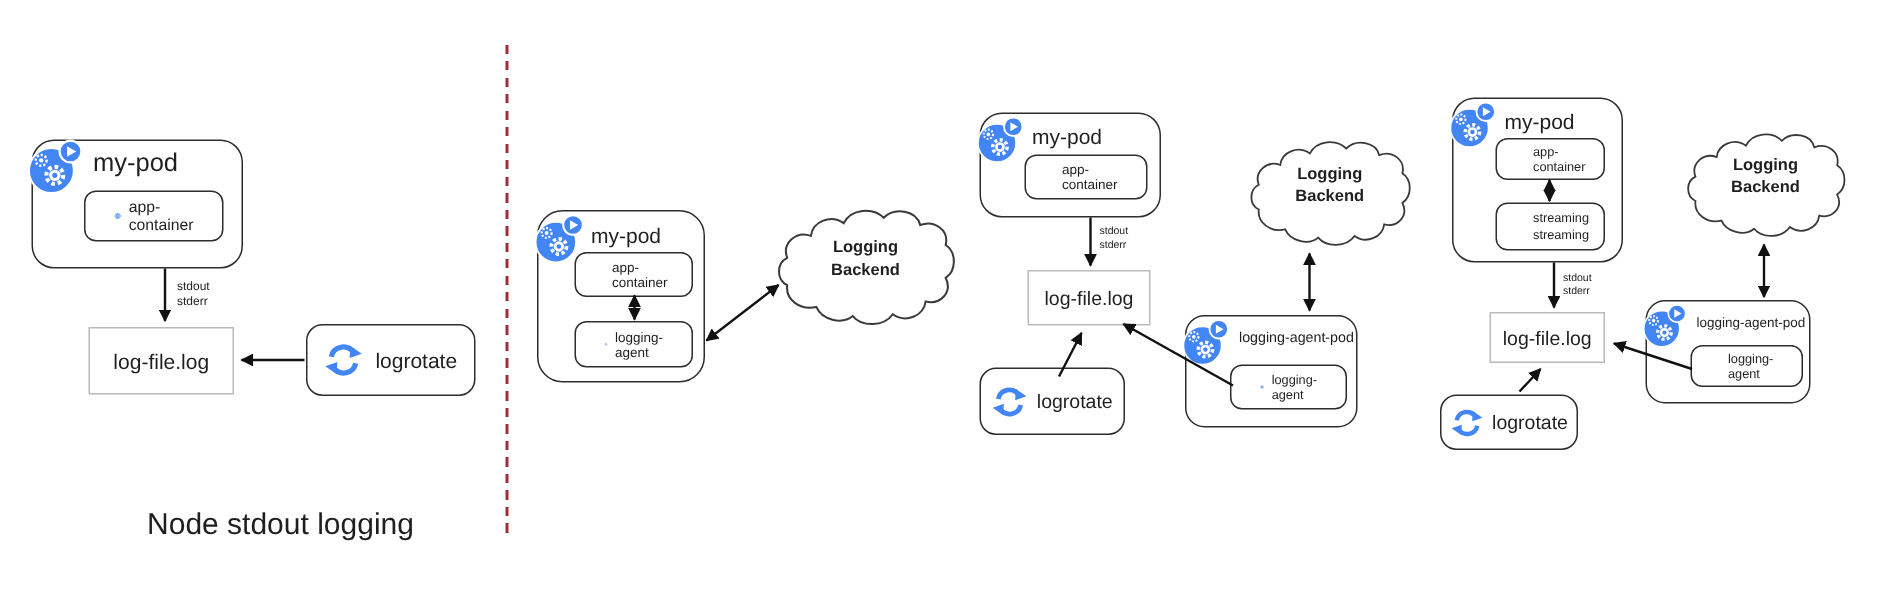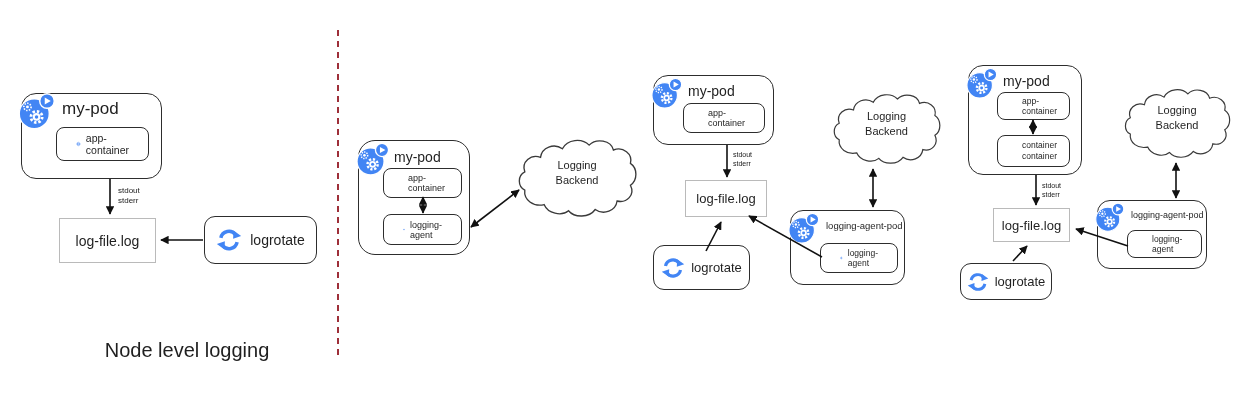--- a/index.html
+++ b/index.html
@@ -14,21 +14,21 @@
             display:flex;align-items:center;justify-content:center;box-sizing:border-box;}
   .rot-box{position:absolute;background:#fff;border:1.4px solid var(--line);border-radius:11px;z-index:3;
            display:flex;align-items:center;justify-content:center;gap:8px;box-sizing:border-box;}
   .pod-title{position:absolute;z-index:4;white-space:nowrap;}
   .icon{display:block;color:var(--accent);}
   .pod-ico{position:absolute;z-index:5;color:var(--accent);}
   .tinylbl{position:absolute;z-index:4;font-size:7.5px;line-height:1.3;color:#222;}
   .cloud{position:absolute;z-index:1;}
   .cloud svg{position:absolute;inset:0;width:100%;height:100%;color:#3a3a3a;}
   .cloud .cl-label{position:absolute;inset:0;display:flex;align-items:center;justify-content:center;
-                   text-align:center;font-size:11px;line-height:1.35;z-index:2;padding-bottom:6px;}
+                   text-align:center;font-size:11px;line-height:1.35;z-index:2;padding-bottom:6px;font-weight:bold;}
   .cl2{white-space:pre-line;}
   .divider{position:absolute;width:2px;z-index:1;
            background:repeating-linear-gradient(to bottom,var(--divider) 0 6px,transparent 6px 11px);}
   .sec-title{position:absolute;font-size:20px;text-align:center;z-index:4;}
   .arrows{position:absolute;inset:0;z-index:10;pointer-events:none;}
   .arrows line{stroke:#111;stroke-width:1.6px;}
   .wrap-lbl{line-height:1.25;}
 </style>
 </head>
 <body>
@@ -87,21 +87,21 @@
   </div>
   <div class="file-box" style="left:59px;top:218px;width:97px;height:45px;font-size:14px;">
     <span>log-file.log</span>
   </div>
   <div class="rot-box" style="left:204px;top:216px;width:113px;height:48px;font-size:14px;">
     <svg class="icon" width="26" height="26">
         <use href="#sym-rotate"></use>
       </svg>
     <span>logrotate</span>
   </div>
-  <div class="sec-title" style="left:37px;top:339px;width:300px;">Node level logging</div>
+  <div class="sec-title" style="left:37px;top:339px;width:300px;">Node stdout logging</div>
 
   <div class="pod-box" style="left:358px;top:140px;width:110px;height:113px;border-radius:17px;"></div>
   <svg class="pod-ico" style="left:355px;top:141px;" width="36" height="36">
       <use href="#sym-pod"></use>
     </svg>
   <div class="pod-title" style="left:394px;top:149px;font-size:14px;">my-pod</div>
   <div class="ctr-box" style="left:383px;top:168px;width:79px;height:30px;">
     <svg class="icon" width="15" height="15">
         <use href="#sym-gear"></use>
       </svg>
@@ -172,21 +172,21 @@
   <div class="ctr-box" style="left:997px;top:92px;width:73px;height:28px;">
     <svg class="icon" width="13" height="13">
         <use href="#sym-gear"></use>
       </svg>
     <span style="font-size:8.5px;">app-container</span>
   </div>
   <div class="ctr-box" style="left:997px;top:135px;width:73px;height:32px;">
     <svg class="icon" width="13" height="13">
         <use href="#sym-gear"></use>
       </svg>
-    <span class="wrap-lbl" style="font-size:8.5px;width:44px;">container container</span>
+    <span class="wrap-lbl" style="font-size:8.5px;width:44px;">streaming streaming</span>
   </div>
   <div class="tinylbl" style="left:1042px;top:181px;font-size:7px;">
     <div>stdout</div>
     <div>stderr</div>
   </div>
   <div class="file-box" style="left:993px;top:208px;width:77px;height:34px;font-size:13px;">
     <span>log-file.log</span>
   </div>
   <div class="rot-box" style="left:960px;top:263px;width:92px;height:37px;font-size:13px;gap:6px;">
     <svg class="icon" width="22" height="22">

